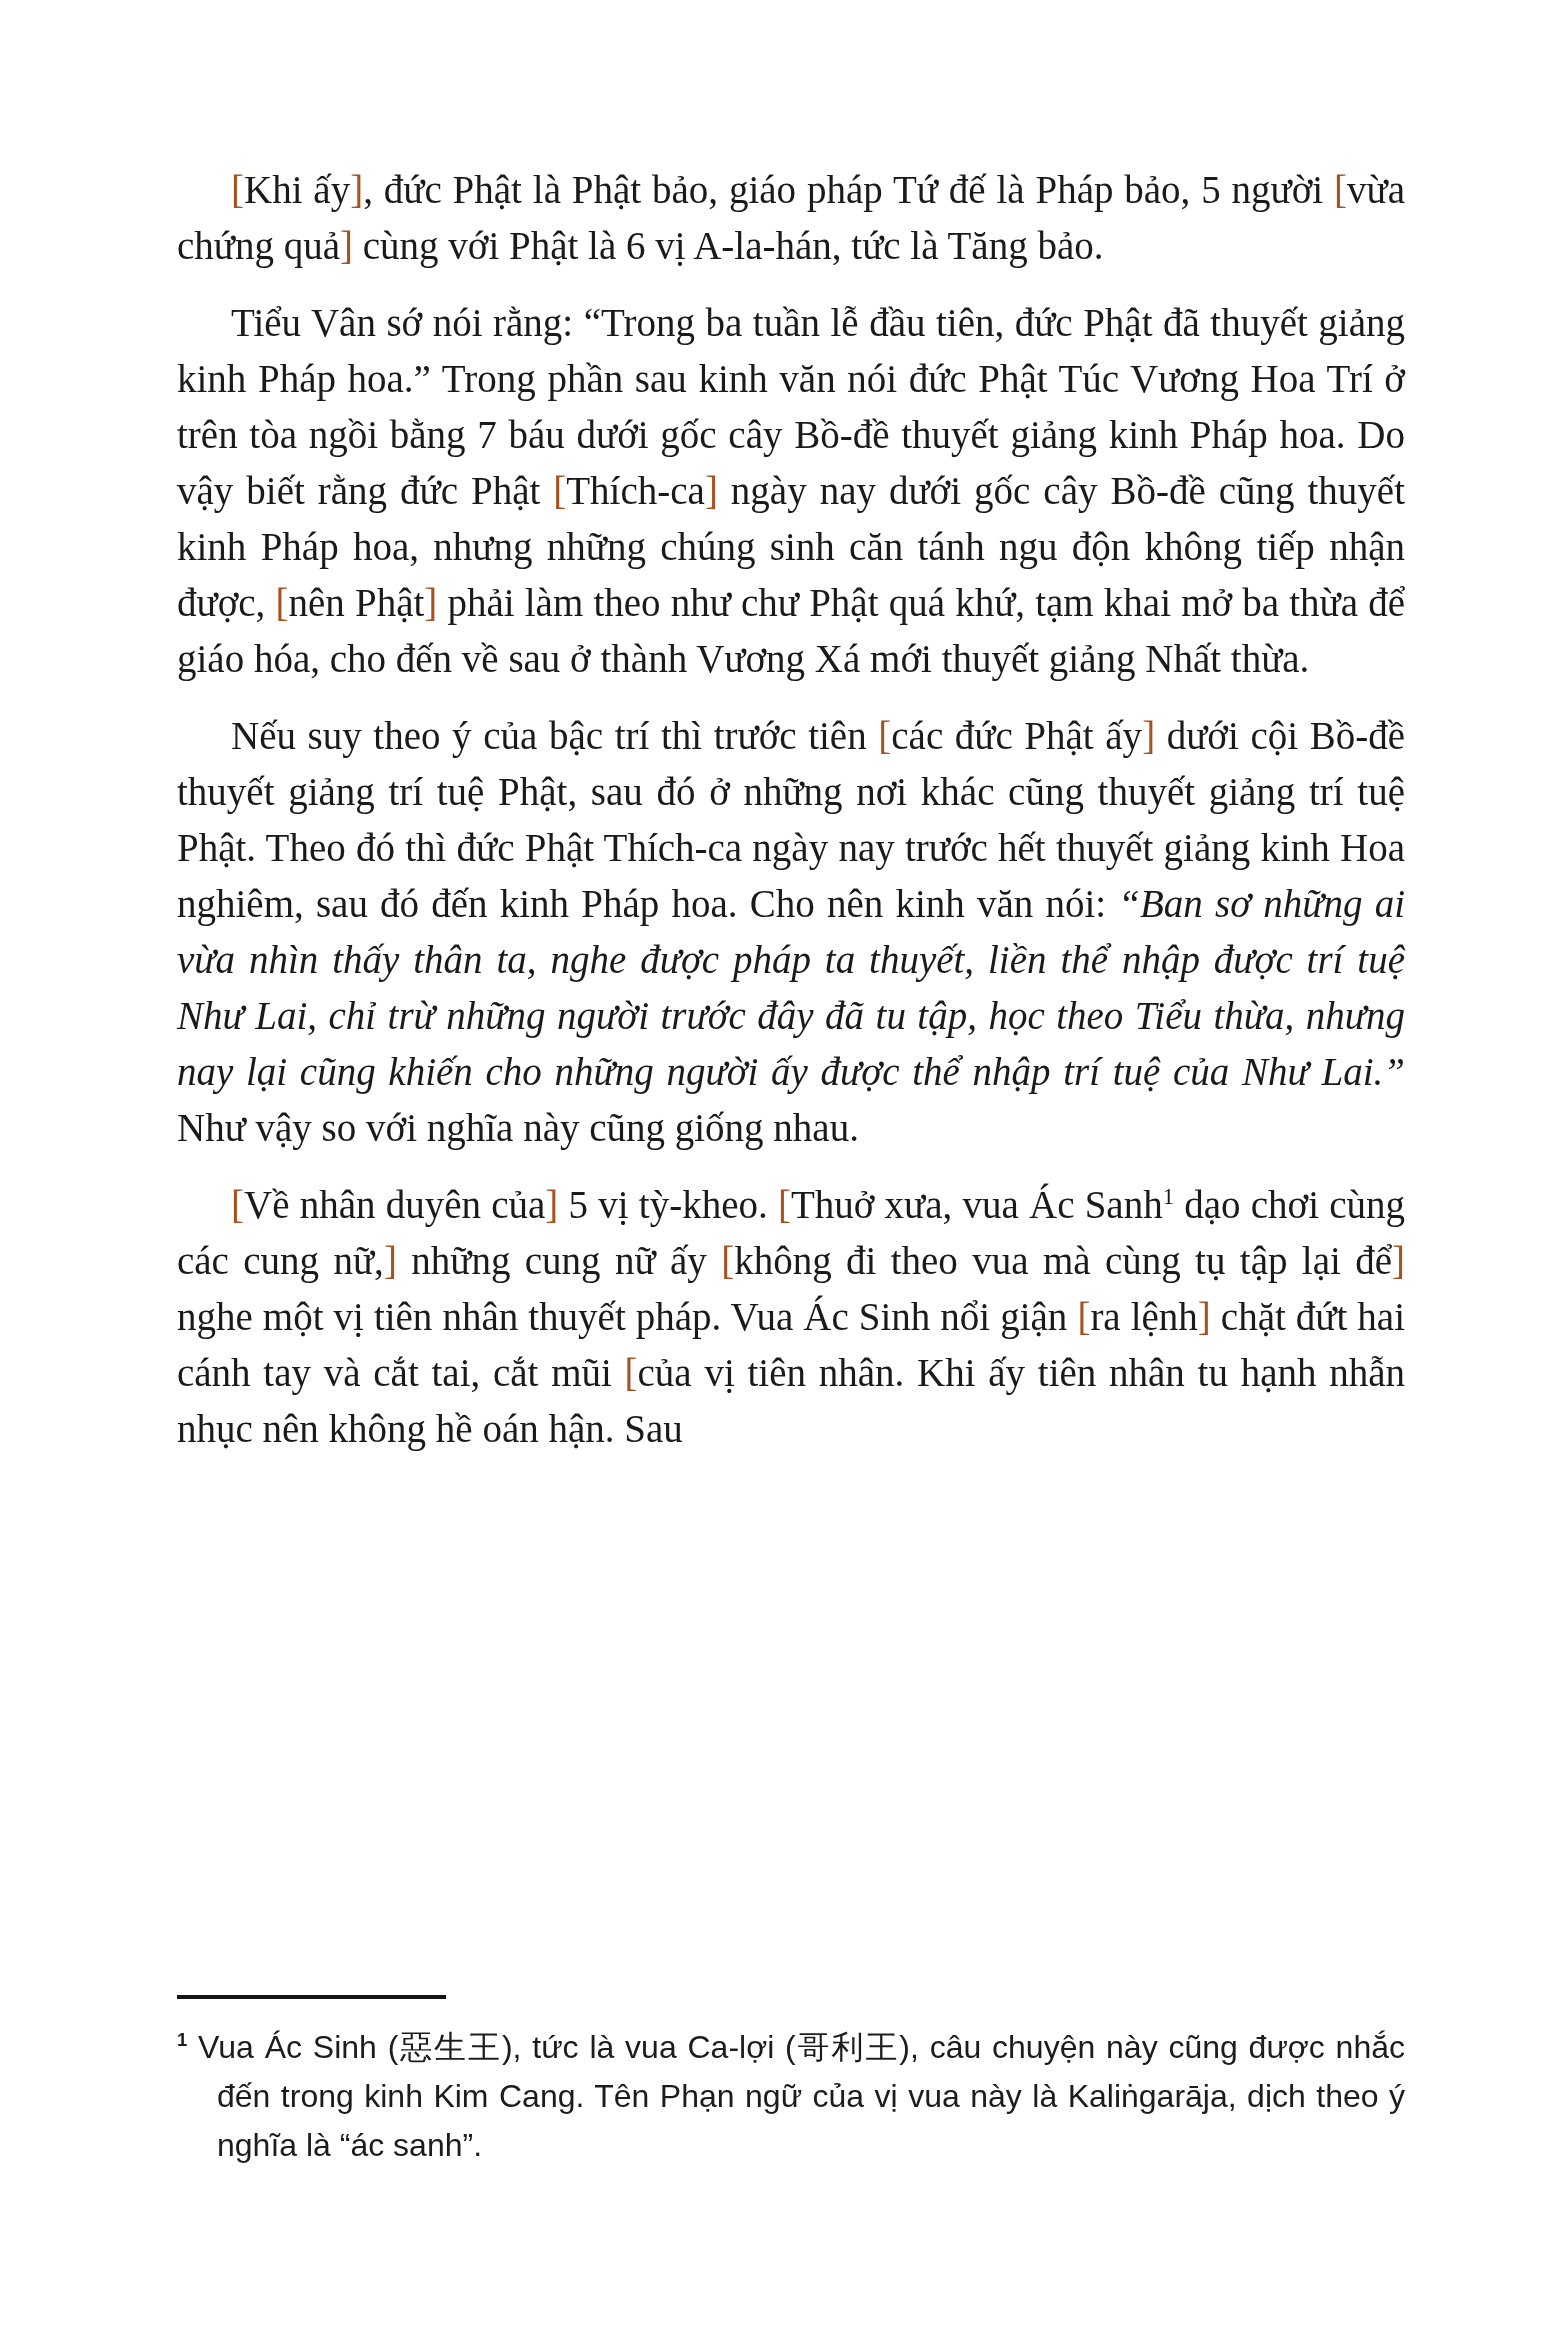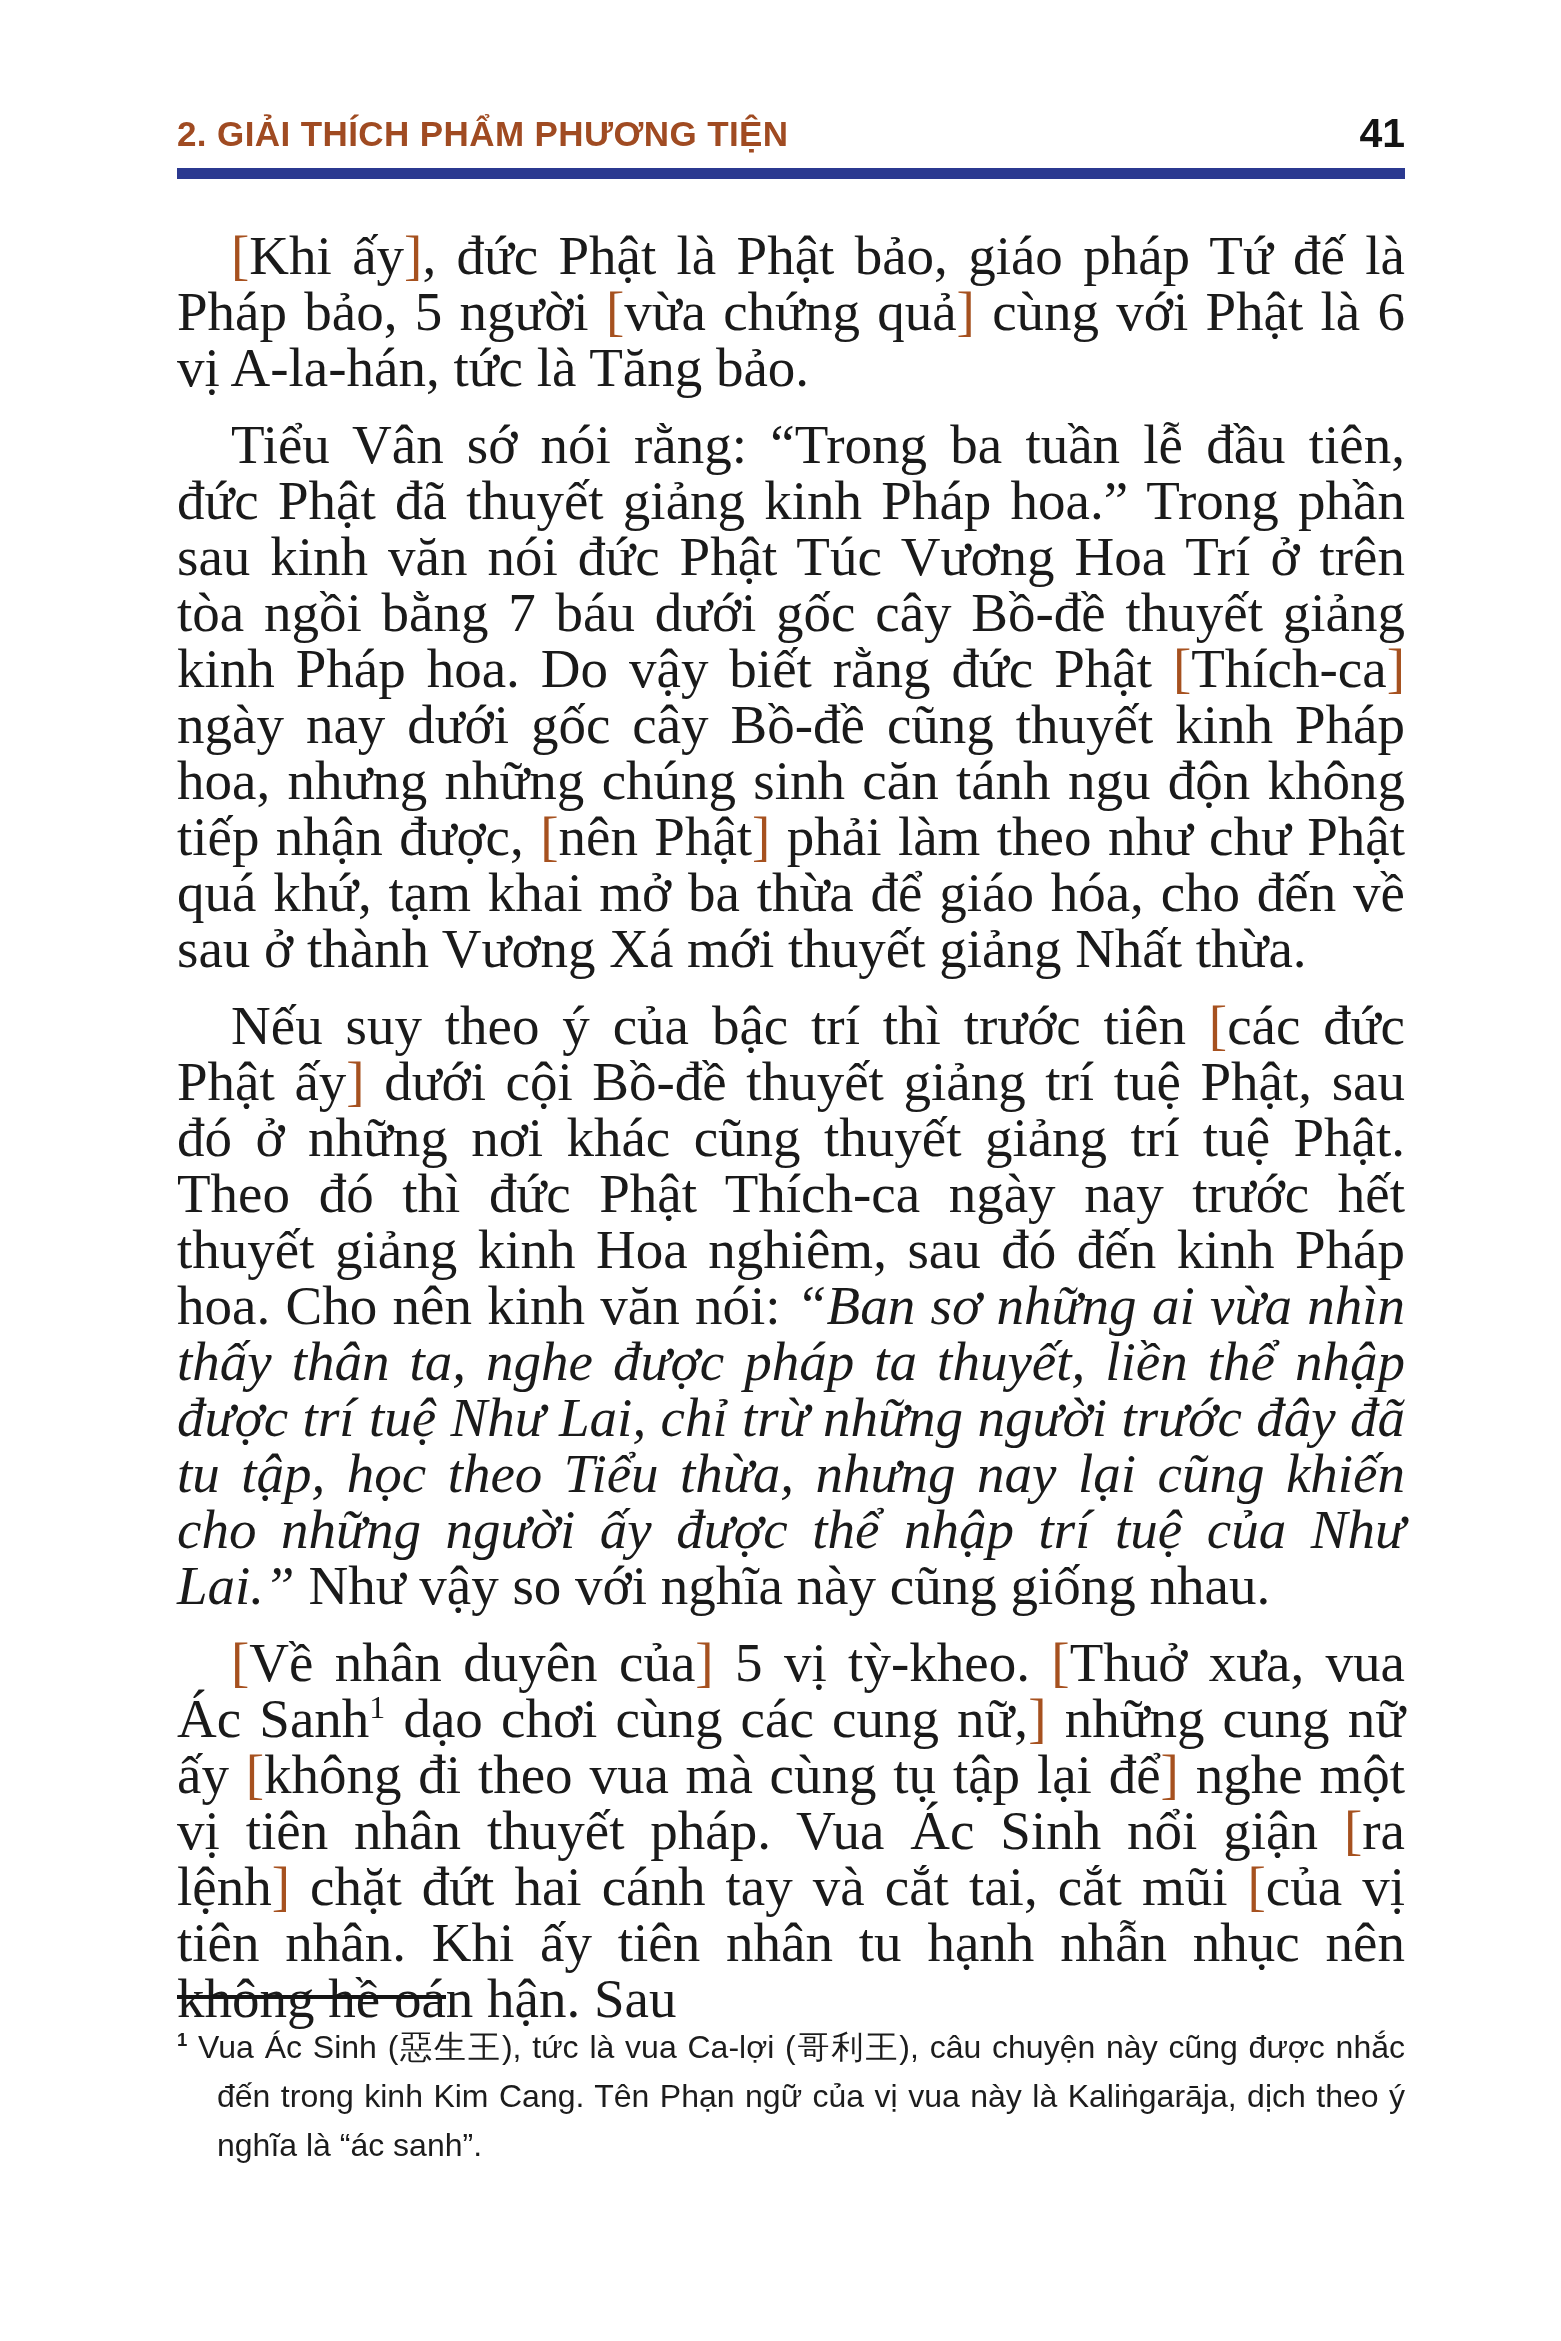--- a/index.html
+++ b/index.html
@@ -43,21 +43,21 @@
     color:#141414;
     line-height:1;
   }
   .header-rule{
     height:11.3px;
     background:var(--rule);
     margin-top:14px;
   }
   .body-text{
     margin-top:49px;
-    font-size:55px;
+    font-size:39px;
     line-height:56px;
     text-align:justify;
   }
   .body-para{
     margin:0 0 21px 0;
     text-indent:54px;
   }
   .run-normal{}
   .run-bracket{color:var(--bracket);}
   .run-italic{font-style:italic;margin-top:21px;}
@@ -91,27 +91,20 @@
   .footnote sup.run-sup{
     font-weight:bold;
   }
 </style>
 </head>
 <body>
 
 <div class="page">
   <div class="content">
 
-    <header>
-      <div class="running-head">
-        <span class="chapter-title">2. GIẢI THÍCH PHẨM PHƯƠNG TIỆN</span>
-        <span class="page-number">41</span>
-      </div>
-      <div class="header-rule"></div>
-    </header>
 
     <main class="body-text">
 
     <p class="body-para"><span class="run-bracket">[</span><span class="run-normal">Khi ấy</span><span class="run-bracket">]</span><span class="run-normal">, đức Phật là Phật bảo, giáo pháp Tứ đế là Pháp bảo, 5 người </span><span class="run-bracket">[</span><span class="run-normal">vừa chứng quả</span><span class="run-bracket">]</span><span class="run-normal"> cùng với Phật là 6 vị A-la-hán, tức là Tăng bảo.</span></p>
         <p class="body-para"><span class="run-normal">Tiểu Vân sớ nói rằng: “Trong ba tuần lễ đầu tiên, đức Phật đã thuyết giảng kinh Pháp hoa.” Trong phần sau kinh văn nói đức Phật Túc Vương Hoa Trí ở trên tòa ngồi bằng 7 báu dưới gốc cây Bồ-đề thuyết giảng kinh Pháp hoa. Do vậy biết rằng đức Phật </span><span class="run-bracket">[</span><span class="run-normal">Thích-ca</span><span class="run-bracket">]</span><span class="run-normal"> ngày nay dưới gốc cây Bồ-đề cũng thuyết kinh Pháp hoa, nhưng những chúng sinh căn tánh ngu độn không tiếp nhận được, </span><span class="run-bracket">[</span><span class="run-normal">nên Phật</span><span class="run-bracket">]</span><span class="run-normal"> phải làm theo như chư Phật quá khứ, tạm khai mở ba thừa để giáo hóa, cho đến về sau ở thành Vương Xá mới thuyết giảng Nhất thừa.</span></p>
         <p class="body-para"><span class="run-normal">Nếu suy theo ý của bậc trí thì trước tiên </span><span class="run-bracket">[</span><span class="run-normal">các đức Phật ấy</span><span class="run-bracket">]</span><span class="run-normal"> dưới cội Bồ-đề thuyết giảng trí tuệ Phật, sau đó ở những nơi khác cũng thuyết giảng trí tuệ Phật. Theo đó thì đức Phật Thích-ca ngày nay trước hết thuyết giảng kinh Hoa nghiêm, sau đó đến kinh Pháp hoa. Cho nên kinh văn nói: </span><span class="run-italic">“Ban sơ những ai vừa nhìn thấy thân ta, nghe được pháp ta thuyết, liền thể nhập được trí tuệ Như Lai, chỉ trừ những người trước đây đã tu tập, học theo Tiểu thừa, nhưng nay lại cũng khiến cho những người ấy được thể nhập trí tuệ của Như Lai.”</span><span class="run-normal"> Như vậy so với nghĩa này cũng giống nhau.</span></p>
         <p class="body-para"><span class="run-bracket">[</span><span class="run-normal">Về nhân duyên của</span><span class="run-bracket">]</span><span class="run-normal"> 5 vị tỳ-kheo. </span><span class="run-bracket">[</span><span class="run-normal">Thuở xưa, vua Ác Sanh</span><sup class="run-sup">1</sup><span class="run-normal"> dạo chơi cùng các cung nữ,</span><span class="run-bracket">]</span><span class="run-normal"> những cung nữ ấy </span><span class="run-bracket">[</span><span class="run-normal">không đi theo vua mà cùng tụ tập lại để</span><span class="run-bracket">]</span><span class="run-normal"> nghe một vị tiên nhân thuyết pháp. Vua Ác Sinh nổi giận </span><span class="run-bracket">[</span><span class="run-normal">ra lệnh</span><span class="run-bracket">]</span><span class="run-normal"> chặt đứt hai cánh tay và cắt tai, cắt mũi </span><span class="run-bracket">[</span><span class="run-normal">của vị tiên nhân. Khi ấy tiên nhân tu hạnh nhẫn nhục nên không hề oán hận. Sau</span></p>
       </main>
 
   </div>

